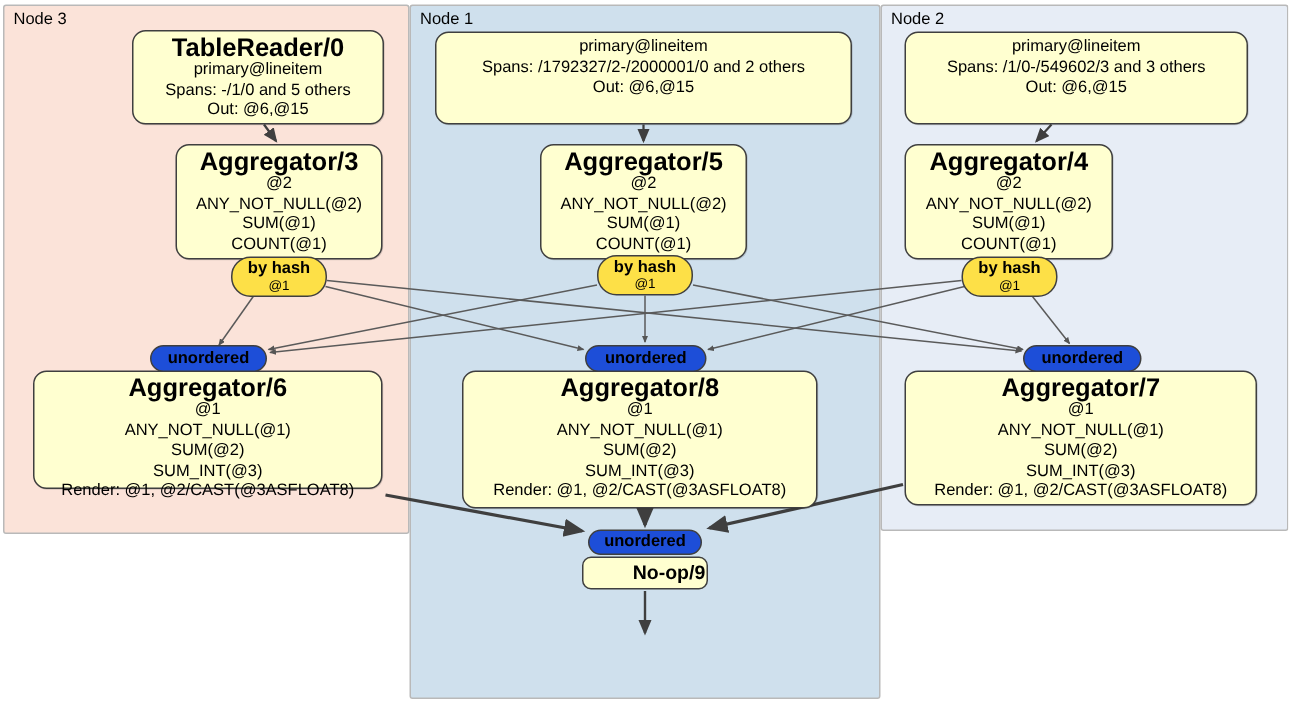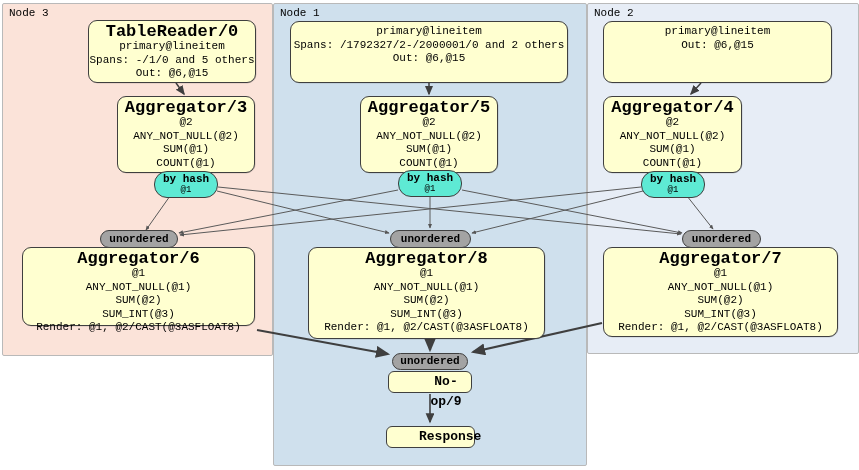--- a/index.html
+++ b/index.html
@@ -1,18 +1,18 @@
 <!DOCTYPE html>
 <html><head>
 <meta charset="utf-8">
 <style>
   html,body{margin:0;padding:0;background:#fff;}
   #canvas{
     position:relative;width:859px;height:470px;background:#ffffff;
-    font-family:Liberation Mono, monospace;color:#000;overflow:hidden;
+    font-family:Liberation Sans, sans-serif;color:#000;overflow:hidden;
   }
   .region{position:absolute;border:1px solid #b9b9b9;border-radius:2px;z-index:0;}
   .region-node3{left:2px;top:3px;width:269px;height:351px;background:#fbe3d9;}
   .region-node1{left:273px;top:3px;width:312px;height:461px;background:#cfe0ed;}
   .region-node2{left:587px;top:3px;width:270px;height:349px;background:#e7edf6;}
   .region-label{position:absolute;top:3px;left:6px;font-size:11px;line-height:13px;}
   #edges{position:absolute;left:0;top:0;z-index:1;pointer-events:none;}
   .nodebox{
     position:absolute;background:#ffffd0;border:1.4px solid #3f3f3f;border-radius:9px;
     text-align:center;z-index:2;box-sizing:border-box;padding-top:3px;
@@ -22,25 +22,25 @@
   .nodebox .line{font-size:11px;line-height:13.5px;white-space:nowrap;}
   .leafbox{
     position:absolute;background:#ffffd0;border:1.4px solid #3f3f3f;border-radius:6px;
     text-align:center;z-index:2;box-sizing:border-box;
     font-size:13px;font-weight:bold;padding-left:32px;
   }
   .oval{
     position:absolute;border:1.4px solid #3f3f3f;text-align:center;z-index:3;
     box-sizing:border-box;
   }
-  .byhash{background:#5eead4;border-radius:13px;}
+  .byhash{background:#fde047;border-radius:13px;}
   .byhash .bh-label{font-size:11px;font-weight:bold;line-height:13px;margin-top:1px;white-space:nowrap;}
   .byhash .bh-detail{font-size:9px;line-height:9px;white-space:nowrap;}
   .unordered{
-    background:#a3a3a3;border-radius:10px;font-size:11px;font-weight:bold;
+    background:#1d4ed8;border-radius:10px;font-size:11px;font-weight:bold;
     white-space:nowrap;
   }
 </style>
 </head>
 <body>
 
 <div id="canvas">
 
   <div class="region region-node3">
     <div class="region-label">Node 3</div>
@@ -135,20 +135,21 @@
     <div class="title">Aggregator/8</div>
     <div class="line">@1</div>
     <div class="line">ANY_NOT_NULL(@1)</div>
     <div class="line">SUM(@2)</div>
     <div class="line">SUM_INT(@3)</div>
     <div class="line">Render: @1, @2/CAST(@3ASFLOAT8)</div>
   </div>
 
   <div class="nodebox" style="left:603px;top:21px;width:229px;height:62px">
     <div class="line">primary@lineitem</div>
+    <div class="line">Spans: /1/0-/549602/3 and 3 others</div>
     <div class="line">Out: @6,@15</div>
   </div>
   <div class="nodebox" style="left:603px;top:96px;width:139px;height:77px">
     <div class="title">Aggregator/4</div>
     <div class="line">@2</div>
     <div class="line">ANY_NOT_NULL(@2)</div>
     <div class="line">SUM(@1)</div>
     <div class="line">COUNT(@1)</div>
   </div>
   <div class="oval byhash" style="left:641px;top:171px;width:64px;height:27px">
@@ -166,17 +167,14 @@
     <div class="line">SUM_INT(@3)</div>
     <div class="line">Render: @1, @2/CAST(@3ASFLOAT8)</div>
   </div>
 
   <div class="oval unordered" style="left:392px;top:353px;width:76px;height:17px;line-height:15px">
     <span>unordered</span>
   </div>
   <div class="leafbox" style="left:388px;top:371px;width:84px;height:22px;line-height:20px">
     <span>No-op/9</span>
   </div>
-  <div class="leafbox" style="left:386px;top:426px;width:89px;height:22px;line-height:20px">
-    <span>Response</span>
-  </div>
 
 </div>
 
 </body></html>

